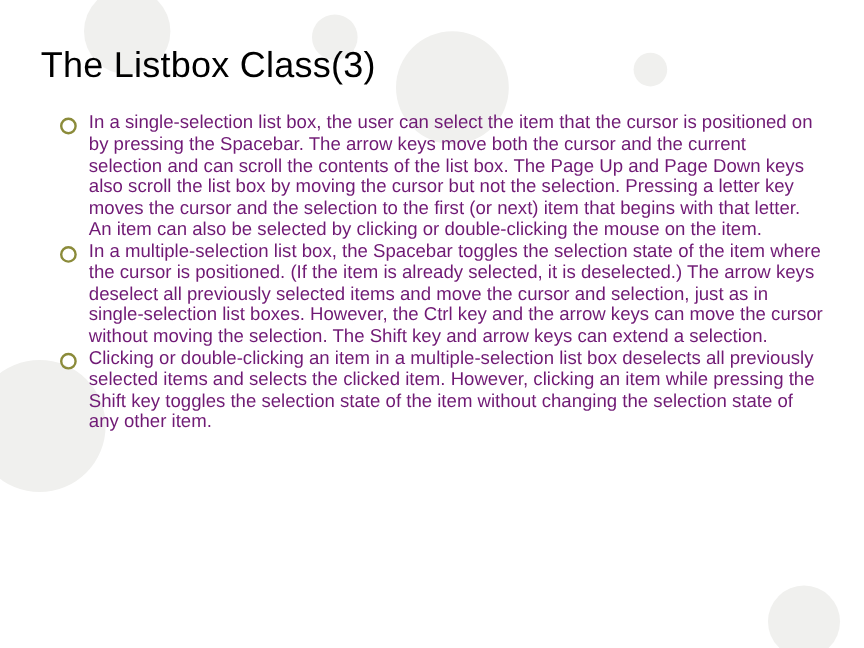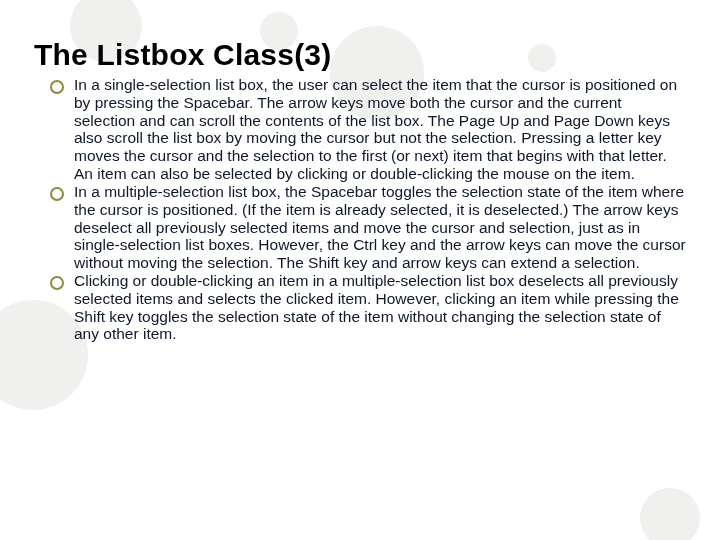--- a/index.html
+++ b/index.html
@@ -19,35 +19,35 @@
     border-radius: 50%;
     background: #f0f0ee;
   }
   .slide {
     position: relative;
     z-index: 1;
     padding: 38px 34px 20px 34px;
   }
   .title {
     font-size: 30px;
-    font-weight: bold;
+    font-weight: normal;
     color: #000;
-    margin-bottom: 4px;
+    margin-bottom: 22px;
     letter-spacing: 0.2px;
   }
   .bullets {
     list-style: none;
     padding-left: 12px;
   }
   .bullets li {
     position: relative;
     padding-left: 28px;
     font-size: 15.5px;
     line-height: 1.15;
-    color: #0f172a;
+    color: #701a75;
     margin-bottom: 0px;
     text-align: left;
   }
   .bullets li::before {
     content: "";
     position: absolute;
     left: 4px;
     top: 4px;
     width: 10px;
     height: 10px;

